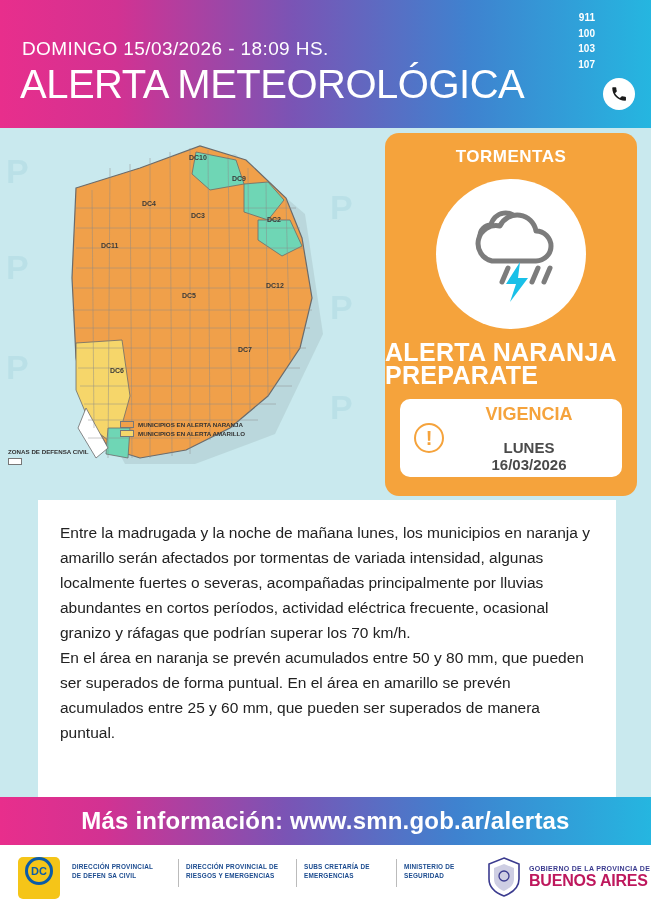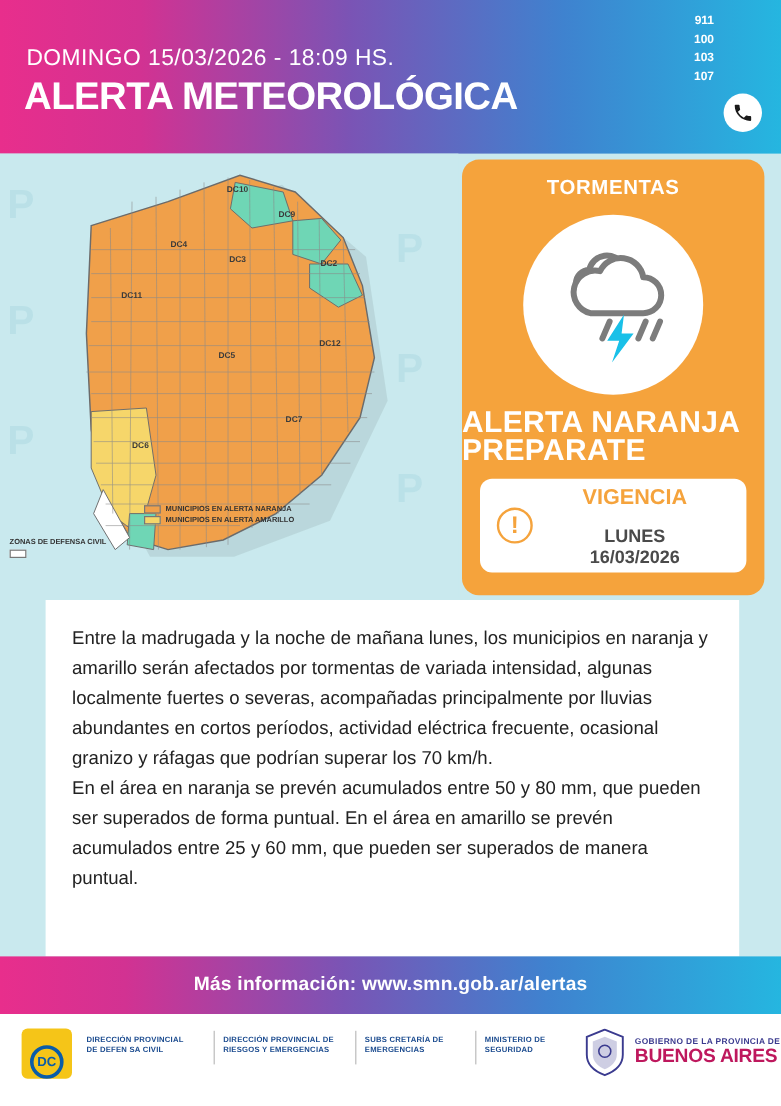--- a/index.html
+++ b/index.html
@@ -21,21 +21,21 @@
     width: 651px; height: 128px;
     background: linear-gradient(90deg, #e82e8c 0%, #d23292 18%, #7a54b5 45%, #3f82cf 72%, #25b6e0 100%);
   }
   .header-date {
     position: absolute; left: 22px; top: 38px;
     color: #ffffff; font-size: 19px; font-weight: normal;
     letter-spacing: 0.4px;
   }
   .header-title {
     position: absolute; left: 20px; top: 62px;
-    color: #ffffff; font-size: 32px; font-weight: bold;
+    color: #ffffff; font-size: 40px; font-weight: normal;
     letter-spacing: -0.5px;
   }
   .emergency-numbers {
     position: absolute; right: 56px; top: 10px;
     text-align: right;
   }
   .emergency-numbers div {
     color: #ffffff; font-size: 10px; font-weight: bold; line-height: 15.5px;
   }
   .phone-circle {
@@ -131,31 +131,31 @@
   }
 
   
   .footer-bar {
     position: absolute; left: 0; top: 797px;
     width: 651px; height: 48px;
     background: linear-gradient(90deg, #e82e8c 0%, #d23292 16%, #7a54b5 44%, #3f82cf 70%, #25b6e0 100%);
     display: flex; align-items: center; justify-content: center;
   }
   .footer-bar span {
-    color: #ffffff; font-size: 16px; font-weight: bold; letter-spacing: 0.2px;
+    color: #ffffff; font-size: 24px; font-weight: bold; letter-spacing: 0.2px;
   }
   .footer-logos {
     position: absolute; left: 0; top: 845px;
     width: 651px; height: 77px; background: #ffffff;
   }
   .dc-logo {
     position: absolute; left: 18px; top: 12px;
     width: 42px; height: 42px; border-radius: 5px;
     background: #f5c518;
-    display: flex; align-items: flex-end; justify-content: center;
+    display: flex; align-items: flex-start; justify-content: center;
   }
   .dc-logo-inner {
     width: 28px; height: 28px; border-radius: 50%;
     border: 3px solid #0a5ca8; color: #0a5ca8;
     font-size: 11px; font-weight: bold;
     display: flex; align-items: center; justify-content: center;
   }
   .org {
     position: absolute; top: 17px;
     color: #1b4b8f; font-size: 6.4px; font-weight: bold; line-height: 9px;

